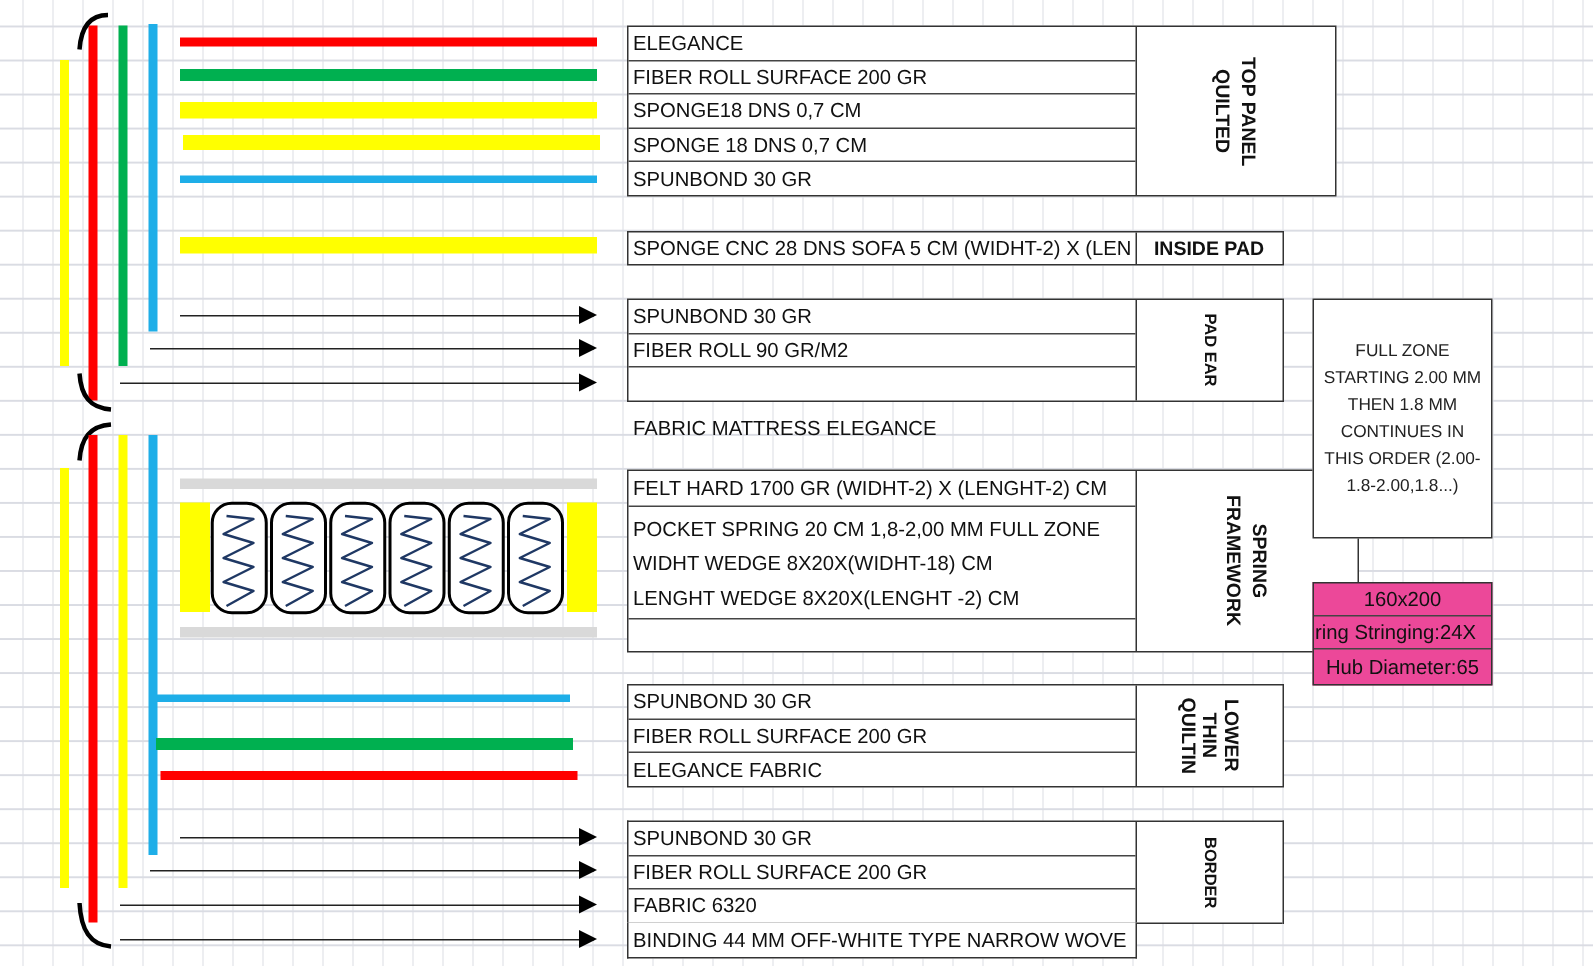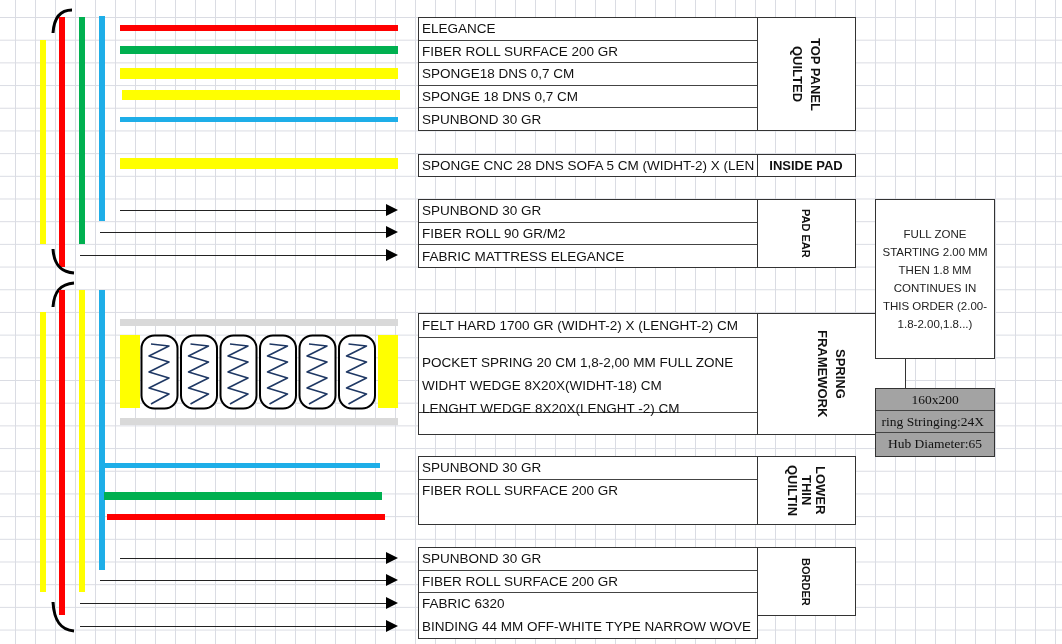--- a/index.html
+++ b/index.html
@@ -44,21 +44,21 @@
       text-align: center; white-space: pre-line; line-height: 1.35;
     }
     .vlabel.small { font-size: 11px; }
     .hlabel { font-weight: bold; font-size: 13px; color: #111; }
 
     .note-box {
       position: absolute; border: 1.5px solid #333; background: #fff; box-sizing: border-box;
       display: flex; align-items: center; justify-content: center; text-align: center;
       font-size: 11.5px; line-height: 18px; color: #222; padding: 4px;
     }
-    .spec-box { position: absolute; border: 1.5px solid #333; background: #a3a3a3; box-sizing: border-box; font-family: Liberation Serif, serif; }
+    .spec-box { position: absolute; border: 1.5px solid #333; background: #ec4899; box-sizing: border-box; }
     .spec-box .cell {
       height: 22px; box-sizing: border-box; border-bottom: 1.2px solid #444; font-size: 13.5px;
       display: flex; align-items: center; justify-content: center; white-space: nowrap; overflow: hidden;
       color: #111;
     }
     .spec-box .cell:last-child { border-bottom: none; }
     .spec-box .cell.clip { justify-content: flex-end; padding-right: 10px; }
 
     .spring-box { position: absolute; }
   </style>
@@ -121,21 +121,21 @@
 
 <div class="bar blue" style="left:104px;top:463px;width:276px;height:5px;"></div>
 <div class="bar green" style="left:104px;top:492px;width:278px;height:8px;"></div>
 <div class="bar red" style="left:107px;top:514px;width:278px;height:6px;"></div>
 
 <div class="arrow" style="left:120px;top:558px;width:276px;"></div>
 <div class="arrow" style="left:100px;top:580px;width:296px;"></div>
 <div class="arrow" style="left:80px;top:603px;width:316px;"></div>
 <div class="arrow" style="left:80px;top:626px;width:316px;"></div>
 
-<div class="tbl" style="left:418px;top:17px;width:438px;height:114px;">
+<div class="tbl" style="left:418px;top:17px;width:473px;height:114px;">
   <div class="rows">
     <div class="row" style="height:22.6px;">ELEGANCE</div>
     <div class="row" style="height:22.6px;">FIBER ROLL SURFACE  200 GR</div>
     <div class="row" style="height:22.6px;">SPONGE18 DNS 0,7 CM</div>
     <div class="row" style="height:22.6px;">SPONGE 18 DNS 0,7 CM</div>
     <div class="row" style="height:22.6px;">SPUNBOND 30 GR</div>
   </div>
   <div class="label">
     <div class="vlabel">TOP PANEL
 QUILTED</div>
@@ -148,46 +148,47 @@
   </div>
   <div class="label">
     <div class="hlabel">INSIDE PAD</div>
   </div>
 </div>
 
 <div class="tbl" style="left:418px;top:199px;width:438px;height:69px;">
   <div class="rows">
     <div class="row" style="height:22.5px;">SPUNBOND 30 GR</div>
     <div class="row" style="height:22.5px;">FIBER ROLL  90 GR/M2</div>
-    <div class="row" style="height:22px;">FABRIC MATTRESS ELEGANCE</div>
+    <div class="row" style="height:22px;margin-top:29px;">FABRIC MATTRESS ELEGANCE</div>
   </div>
   <div class="label">
     <div class="vlabel small">PAD EAR</div>
   </div>
 </div>
 
 <div class="tbl" style="left:418px;top:313px;width:488px;height:122px;">
   <div class="rows">
     <div class="row" style="height:24px;">FELT HARD 1700 GR (WIDHT-2) X (LENGHT-2) CM</div>
     <div style="height:75px;border-bottom:1.2px solid #444;box-sizing:border-box;padding-top:3px;">
-      <div class="row" style="height:23px;border:none;margin-top:10px;">POCKET SPRING 20 CM 1,8-2,00 MM FULL ZONE</div>
+      <div class="row" style="height:23px;border:none;">POCKET SPRING 20 CM 1,8-2,00 MM FULL ZONE</div>
       <div class="row" style="height:23px;border:none;">WIDHT WEDGE  8X20X(WIDHT-18) CM</div>
       <div class="row" style="height:23px;border:none;">LENGHT WEDGE 8X20X(LENGHT -2) CM</div>
     </div>
   </div>
   <div class="label">
     <div class="vlabel">SPRING
 FRAMEWORK</div>
   </div>
 </div>
 
 <div class="tbl" style="left:418px;top:456px;width:438px;height:69px;">
   <div class="rows">
     <div class="row" style="height:22.5px;">SPUNBOND 30 GR</div>
     <div class="row" style="height:22.5px;">FIBER ROLL SURFACE 200 GR</div>
+    <div class="row" style="height:22px;">ELEGANCE FABRIC</div>
   </div>
   <div class="label">
     <div class="vlabel" style="line-height:1.1;">LOWER
 THIN
 QUILTIN</div>
   </div>
 </div>
 
 <div class="tbl" style="left:418px;top:547px;width:438px;height:69px;border-bottom:none;">
   <div class="rows">

